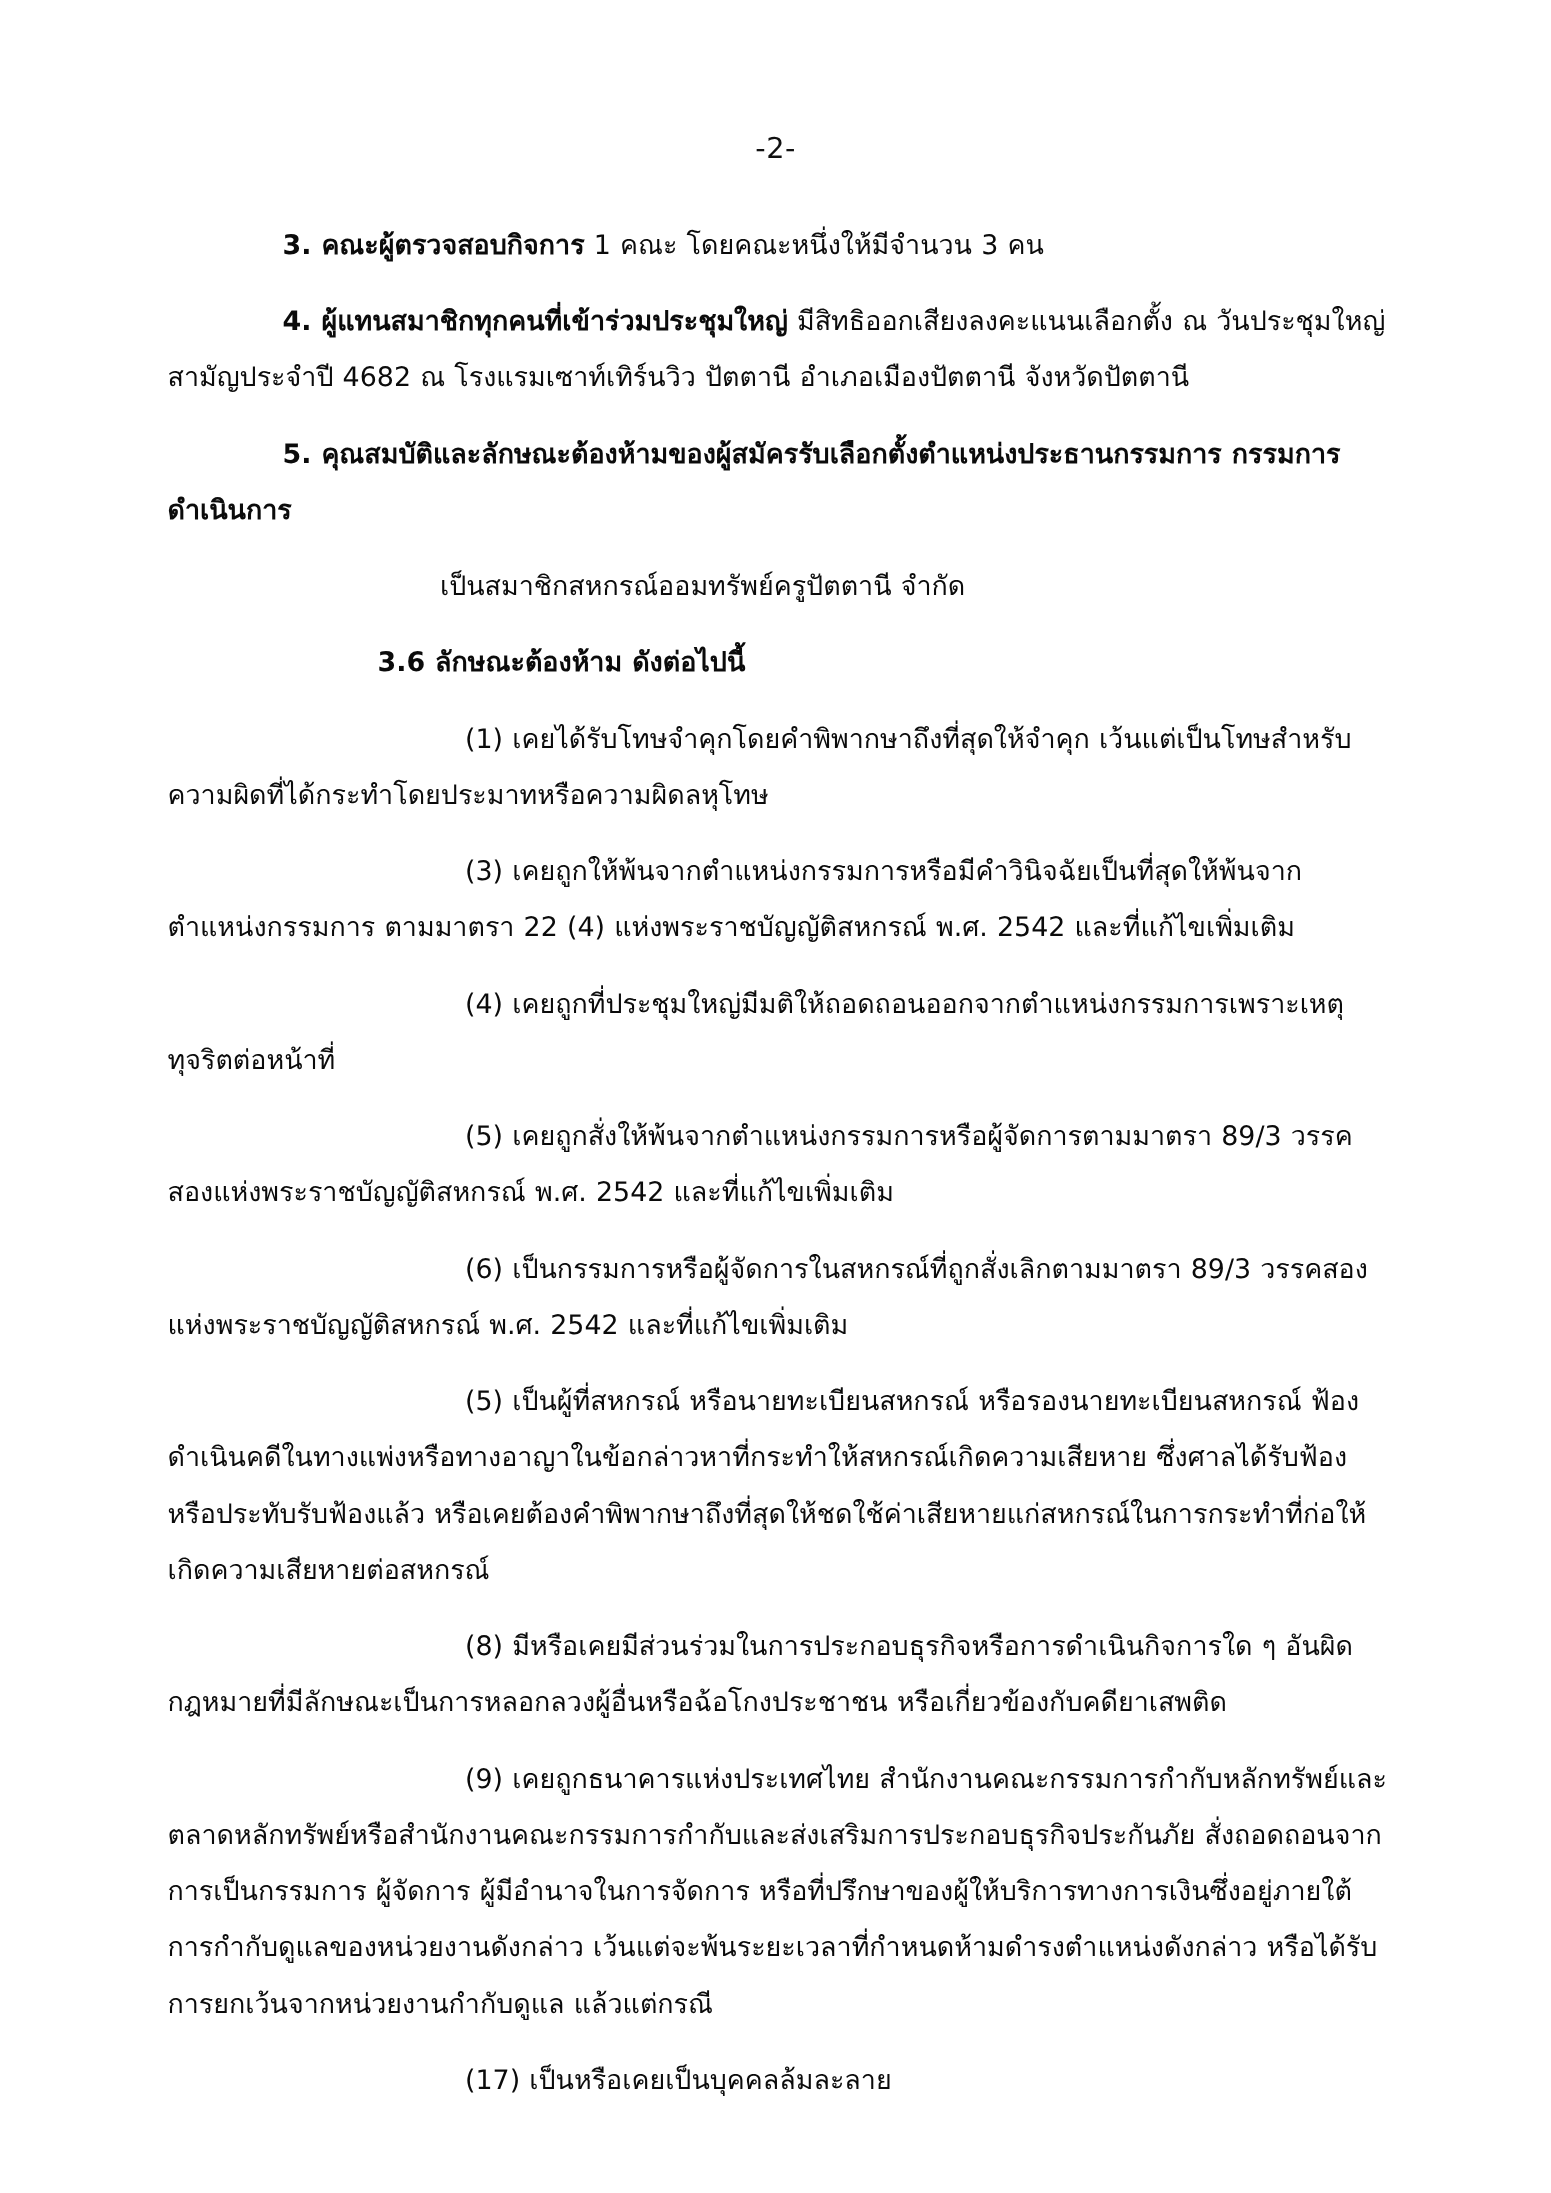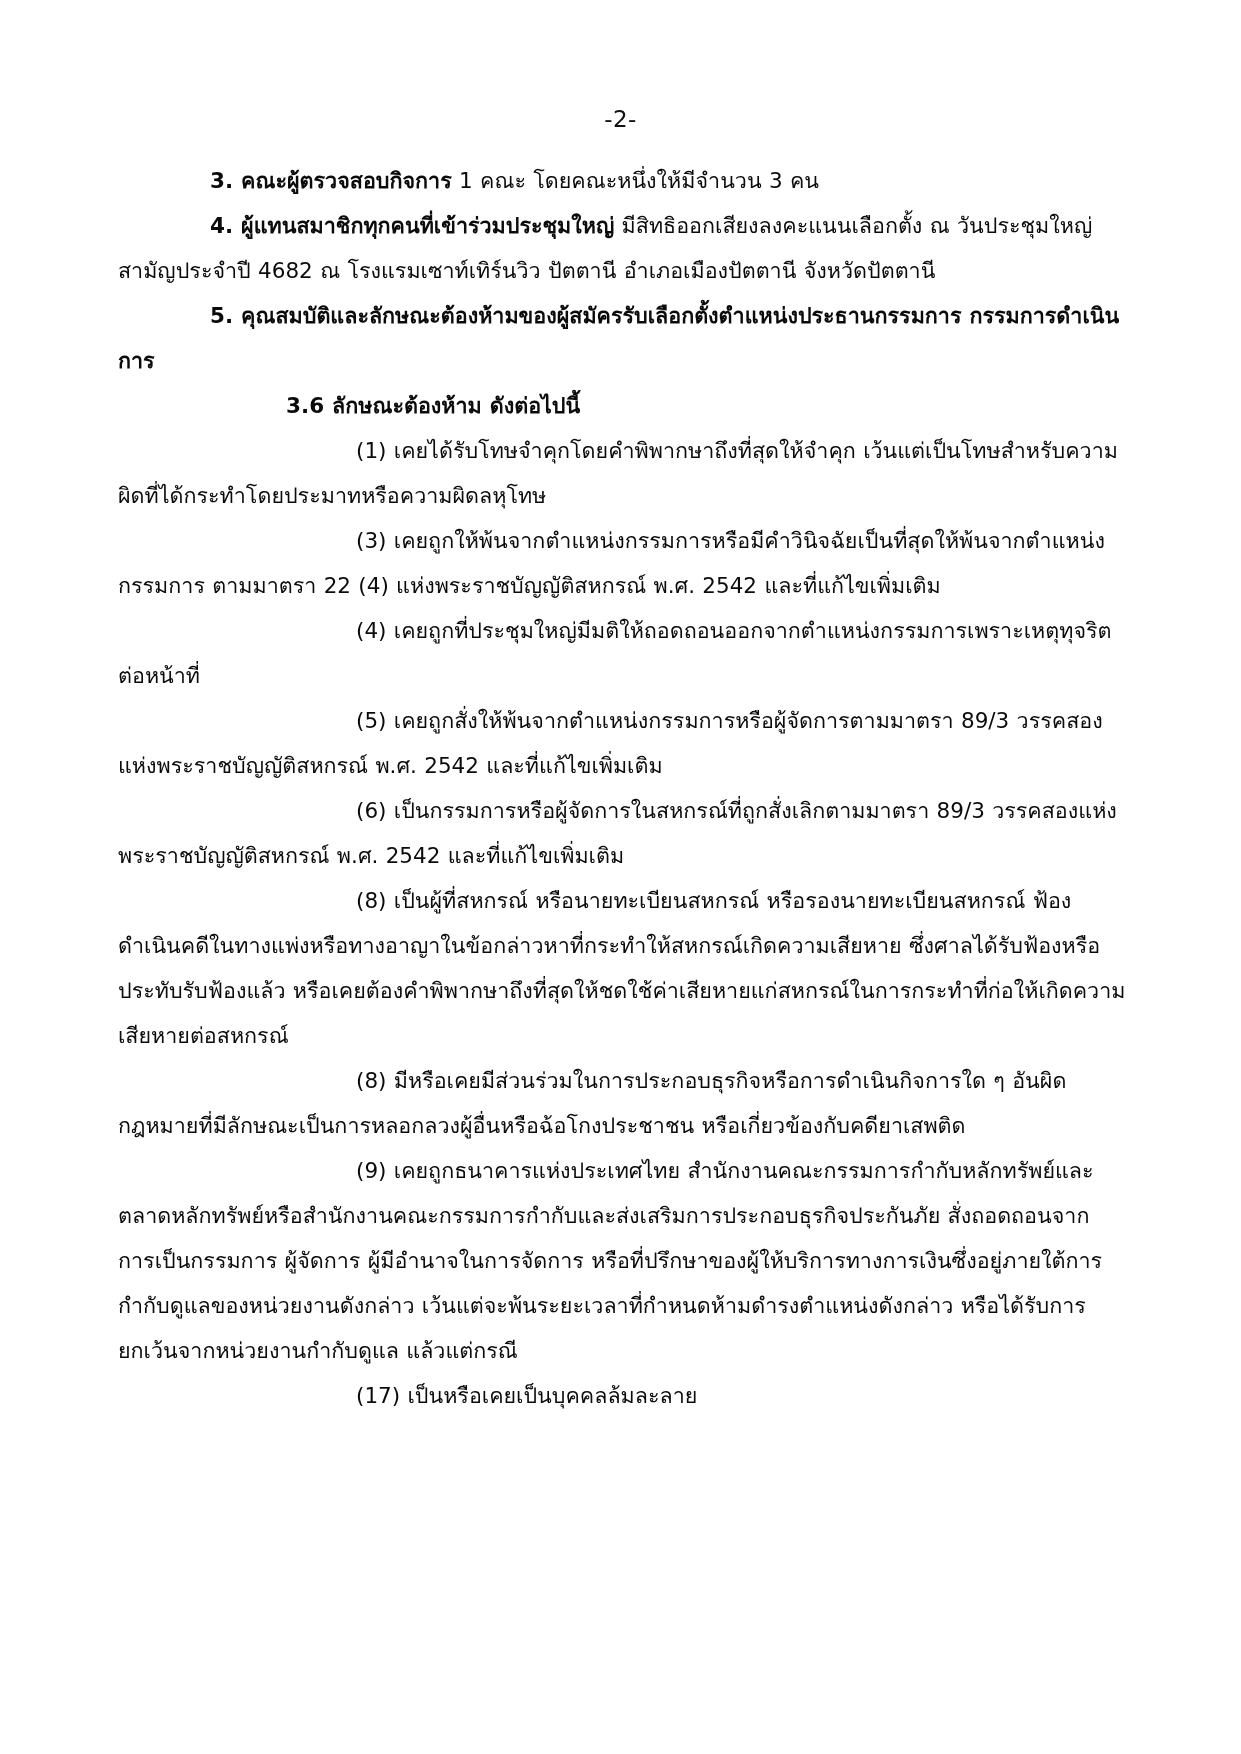--- a/index.html
+++ b/index.html
@@ -35,21 +35,21 @@
     position: absolute;
     top: 158px;
     left: 118px;
     width: 1008px;
   }
 
   .para {
     font-size: 21.5px;
     line-height: 45px;
     text-align: left;
-    margin: 0;
+    margin: 16px;
     padding: 0;
     word-spacing: 0.5px;
     white-space: normal;
   }
 
   .lead-bold {
     font-weight: 700;
   }
 
   .lead-normal {
@@ -67,25 +67,26 @@
 
 <div class="page">
 
   <div class="page-number">-2-</div>
 
   <div class="content">
 
   <p class="para ind-1"><span class="lead-bold">3.  คณะผู้ตรวจสอบกิจการ</span><span class="lead-normal">  1  คณะ  โดยคณะหนึ่งให้มีจำนวน  3  คน</span></p>
       <p class="para ind-1"><span class="lead-bold">4.  ผู้แทนสมาชิกทุกคนที่เข้าร่วมประชุมใหญ่</span><span class="lead-normal">  มีสิทธิออกเสียงลงคะแนนเลือกตั้ง  ณ  วันประชุมใหญ่สามัญประจำปี 4682  ณ โรงแรมเซาท์เทิร์นวิว ปัตตานี  อำเภอเมืองปัตตานี  จังหวัดปัตตานี</span></p>
       <p class="para ind-1"><span class="lead-bold">5.  คุณสมบัติและลักษณะต้องห้ามของผู้สมัครรับเลือกตั้งตำแหน่งประธานกรรมการ  กรรมการดำเนินการ</span></p>
+      <p class="para ind-3"><span class="lead-normal">เป็นสมาชิกสหกรณ์ออมทรัพย์ครูปัตตานี  จำกัด</span></p>
       <p class="para ind-2"><span class="lead-bold">3.6  ลักษณะต้องห้าม  ดังต่อไปนี้</span></p>
       <p class="para ind-4"><span class="lead-normal">(1)  เคยได้รับโทษจำคุกโดยคำพิพากษาถึงที่สุดให้จำคุก เว้นแต่เป็นโทษสำหรับความผิดที่ได้กระทำโดยประมาทหรือความผิดลหุโทษ</span></p>
       <p class="para ind-4"><span class="lead-normal">(3) เคยถูกให้พ้นจากตำแหน่งกรรมการหรือมีคำวินิจฉัยเป็นที่สุดให้พ้นจากตำแหน่งกรรมการ  ตามมาตรา 22 (4) แห่งพระราชบัญญัติสหกรณ์ พ.ศ. 2542  และที่แก้ไขเพิ่มเติม</span></p>
       <p class="para ind-4"><span class="lead-normal">(4) เคยถูกที่ประชุมใหญ่มีมติให้ถอดถอนออกจากตำแหน่งกรรมการเพราะเหตุทุจริตต่อหน้าที่</span></p>
       <p class="para ind-4"><span class="lead-normal">(5) เคยถูกสั่งให้พ้นจากตำแหน่งกรรมการหรือผู้จัดการตามมาตรา 89/3 วรรคสองแห่งพระราชบัญญัติสหกรณ์ พ.ศ. 2542  และที่แก้ไขเพิ่มเติม</span></p>
       <p class="para ind-4"><span class="lead-normal">(6) เป็นกรรมการหรือผู้จัดการในสหกรณ์ที่ถูกสั่งเลิกตามมาตรา 89/3 วรรคสองแห่งพระราชบัญญัติสหกรณ์ พ.ศ. 2542 และที่แก้ไขเพิ่มเติม</span></p>
-      <p class="para ind-4"><span class="lead-normal">(8) เป็นผู้ที่สหกรณ์  หรือนายทะเบียนสหกรณ์  หรือรองนายทะเบียนสหกรณ์  ฟ้องดำเนินคดีในทางแพ่งหรือทางอาญาในข้อกล่าวหาที่กระทำให้สหกรณ์เกิดความเสียหาย ซึ่งศาลได้รับฟ้องหรือประทับรับฟ้องแล้ว  หรือเคยต้องคำพิพากษาถึงที่สุดให้ชดใช้ค่าเสียหายแก่สหกรณ์ในการกระทำที่ก่อให้เกิดความเสียหายต่อสหกรณ์</span></p>
+      <p class="para ind-4"><span class="lead-normal">(5) เป็นผู้ที่สหกรณ์  หรือนายทะเบียนสหกรณ์  หรือรองนายทะเบียนสหกรณ์  ฟ้องดำเนินคดีในทางแพ่งหรือทางอาญาในข้อกล่าวหาที่กระทำให้สหกรณ์เกิดความเสียหาย ซึ่งศาลได้รับฟ้องหรือประทับรับฟ้องแล้ว  หรือเคยต้องคำพิพากษาถึงที่สุดให้ชดใช้ค่าเสียหายแก่สหกรณ์ในการกระทำที่ก่อให้เกิดความเสียหายต่อสหกรณ์</span></p>
       <p class="para ind-4"><span class="lead-normal">(8) มีหรือเคยมีส่วนร่วมในการประกอบธุรกิจหรือการดำเนินกิจการใด ๆ อันผิดกฎหมายที่มีลักษณะเป็นการหลอกลวงผู้อื่นหรือฉ้อโกงประชาชน หรือเกี่ยวข้องกับคดียาเสพติด</span></p>
       <p class="para ind-4"><span class="lead-normal">(9) เคยถูกธนาคารแห่งประเทศไทย สำนักงานคณะกรรมการกำกับหลักทรัพย์และตลาดหลักทรัพย์หรือสำนักงานคณะกรรมการกำกับและส่งเสริมการประกอบธุรกิจประกันภัย  สั่งถอดถอนจากการเป็นกรรมการ ผู้จัดการ ผู้มีอำนาจในการจัดการ หรือที่ปรึกษาของผู้ให้บริการทางการเงินซึ่งอยู่ภายใต้การกำกับดูแลของหน่วยงานดังกล่าว เว้นแต่จะพ้นระยะเวลาที่กำหนดห้ามดำรงตำแหน่งดังกล่าว หรือได้รับการยกเว้นจากหน่วยงานกำกับดูแล แล้วแต่กรณี</span></p>
       <p class="para ind-4"><span class="lead-normal">(17) เป็นหรือเคยเป็นบุคคลล้มละลาย</span></p>
     </div>
 
 </div>
 
 </body></html>

